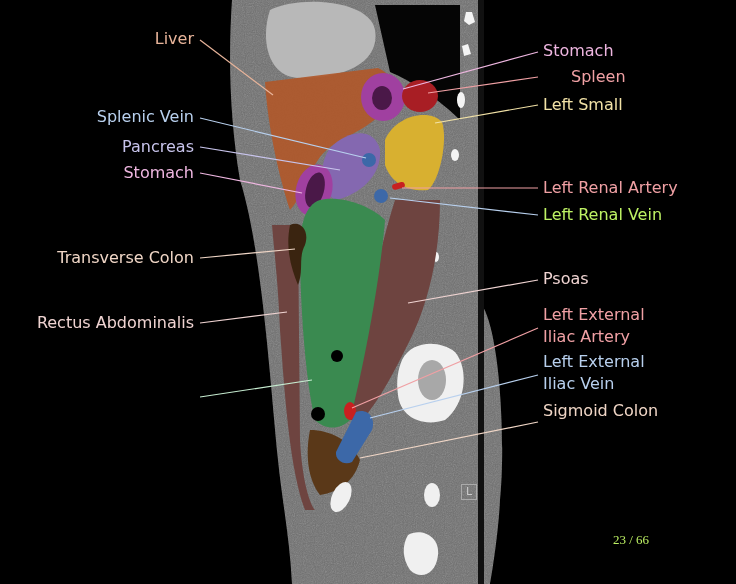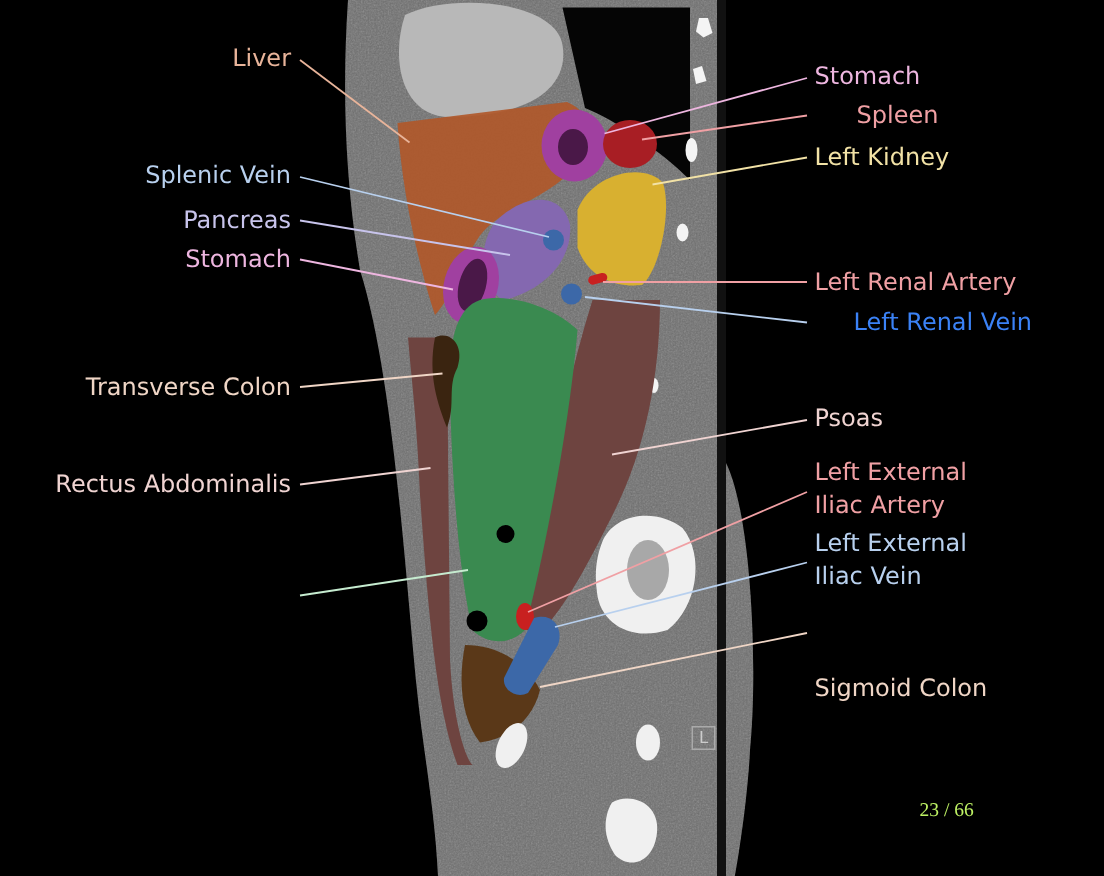--- a/index.html
+++ b/index.html
@@ -109,25 +109,25 @@
 
   <div class="lbl left" style="right: 542px; top: 28px; color: rgb(232, 180, 154);">Liver</div>
   <div class="lbl left" style="right: 542px; top: 106px; color: rgb(184, 208, 238);">Splenic Vein</div>
   <div class="lbl left" style="right: 542px; top: 136px; color: rgb(200, 196, 236);">Pancreas</div>
   <div class="lbl left" style="right: 542px; top: 162px; color: rgb(238, 182, 224);">Stomach</div>
   <div class="lbl left" style="right: 542px; top: 312px; color: rgb(240, 212, 210);">Rectus Abdominalis</div>
   <div class="lbl left" style="right: 542px; top: 247px; color: rgb(240, 214, 198);">Transverse Colon</div>
 
   <div class="lbl" style="left: 543px; top: 40px; color: rgb(238, 182, 224);">Stomach</div>
   <div class="lbl" style="left: 543px; top: 66px; color: rgb(240, 160, 164); margin-left: 28px;">Spleen</div>
-  <div class="lbl" style="left: 543px; top: 94px; color: rgb(242, 226, 166);">Left Kidney</div>
+  <div class="lbl" style="left: 543px; top: 94px; color: rgb(242, 226, 166);">Left Small</div>
   <div class="lbl" style="left: 543px; top: 177px; color: rgb(240, 160, 164);">Left Renal Artery</div>
-  <div class="lbl" style="left: 543px; top: 204px; color: #3b82f6; margin-left: 26px;">Left Renal Vein</div>
+  <div class="lbl" style="left: 543px; top: 204px; color: #bef264;">Left Renal Vein</div>
   <div class="lbl" style="left: 543px; top: 268px; color: rgb(240, 212, 210);">Psoas</div>
   <div class="lbl" style="left: 543px; top: 304px; white-space: pre; color: rgb(240, 160, 164);">Left External
 Iliac Artery</div>
   <div class="lbl" style="left: 543px; top: 351px; white-space: pre; color: rgb(184, 208, 238);">Left External
 Iliac Vein</div>
-  <div class="lbl" style="left: 543px; top: 400px; color: rgb(240, 214, 198); margin-top: 48px;">Sigmoid Colon</div>
+  <div class="lbl" style="left: 543px; top: 400px; color: rgb(240, 214, 198);">Sigmoid Colon</div>
 
   <div class="orient">L</div>
   <div class="pager">23 / 66</div>
 </div>
 
 </body></html>

